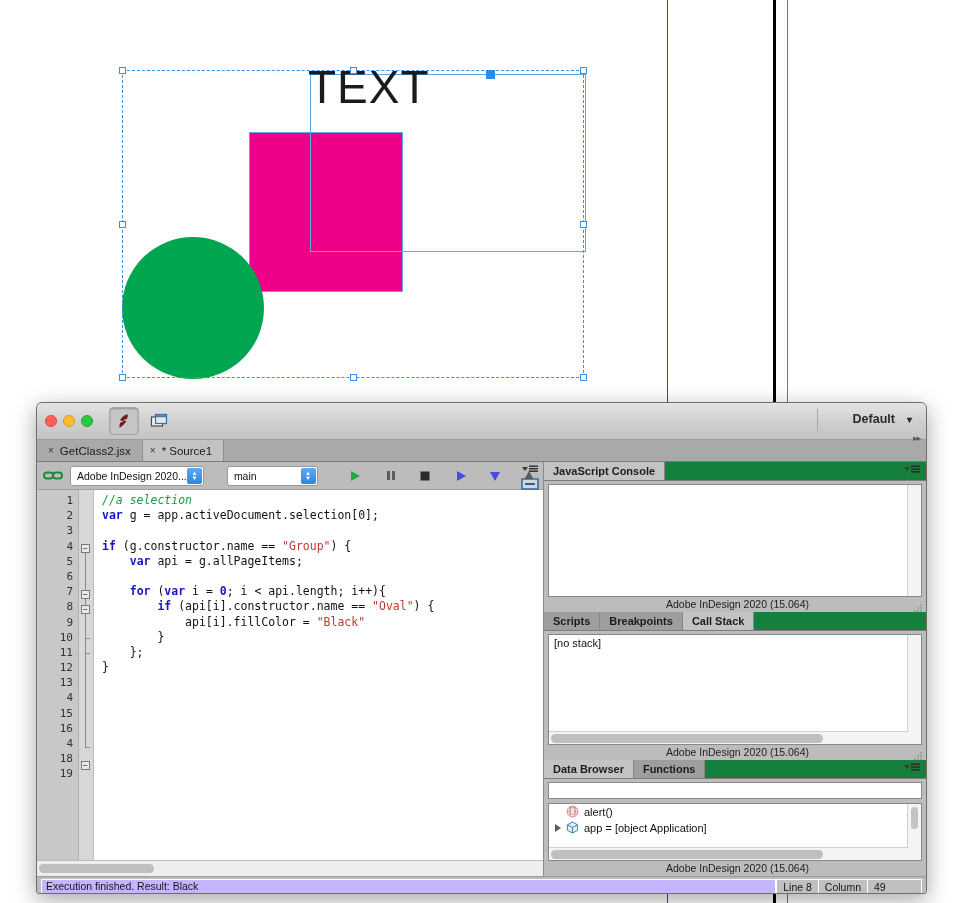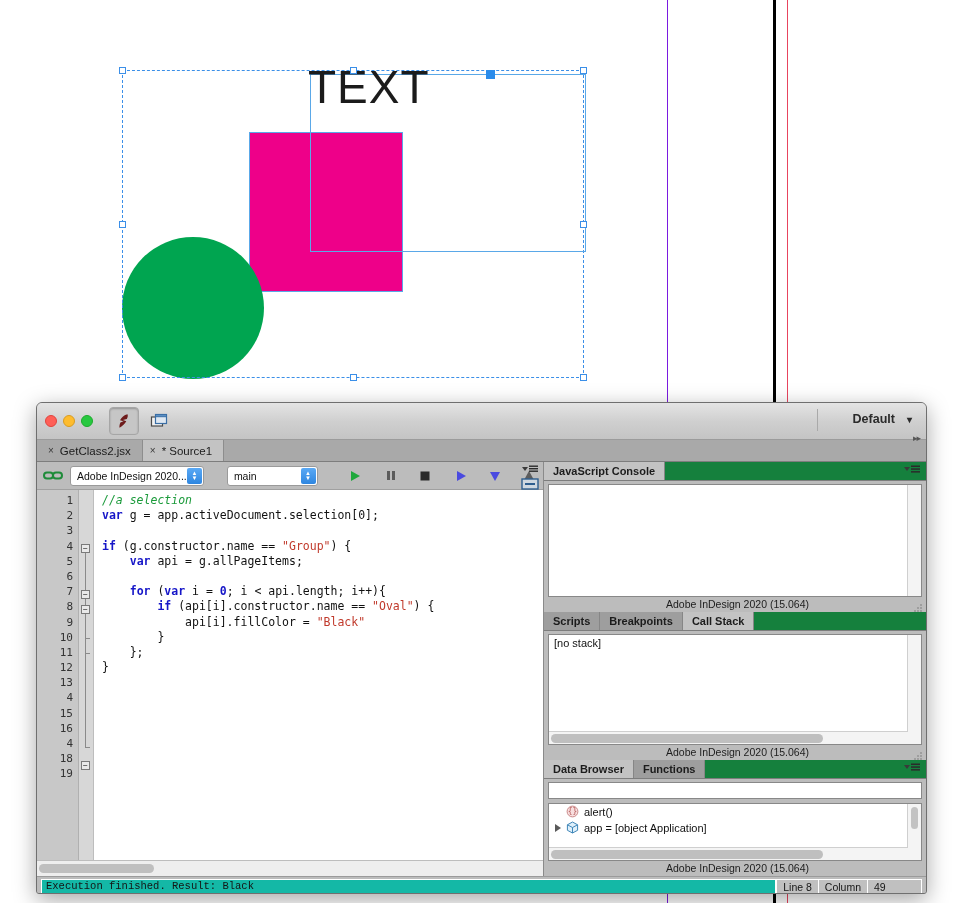--- a/index.html
+++ b/index.html
@@ -202,22 +202,22 @@
   .tree-row { display: flex; align-items: center; gap: 5px; height: 16px; padding-left: 6px; font-size: 11px; }
   .tri { width: 0; height: 0; border-left: 6px solid #5a5a5a; border-top: 4px solid transparent; border-bottom: 4px solid transparent; }
   .tri-spacer { width: 6px; }
 
   
   #statusbar {
     height: 17px; display: flex; align-items: stretch; gap: 0;
     background: #bcbcbc; border-top: 1px solid #9b9b9b; padding: 2px 4px 3px 4px;
   }
   #status-msg {
-    flex: 1; background: #14b8a6; border: 1px solid #ffffff;
-    font-size: 10.5px; line-height: 13px; padding-left: 4px; color: #151515; box-sizing: border-box; font-family: Liberation Mono, monospace;
+    flex: 1; background: #c4b5fd; border: 1px solid #ffffff;
+    font-size: 10.5px; line-height: 13px; padding-left: 4px; color: #151515; box-sizing: border-box;
   }
   .status-cell {
     background: #c0c0c0; border: 1px solid #ffffff; border-left: none;
     font-size: 10.5px; line-height: 13px; padding: 0 6px; color: #151515; box-sizing: border-box;
     display: flex; align-items: center;
   }
 </style>
 </head>
 <body>
 

